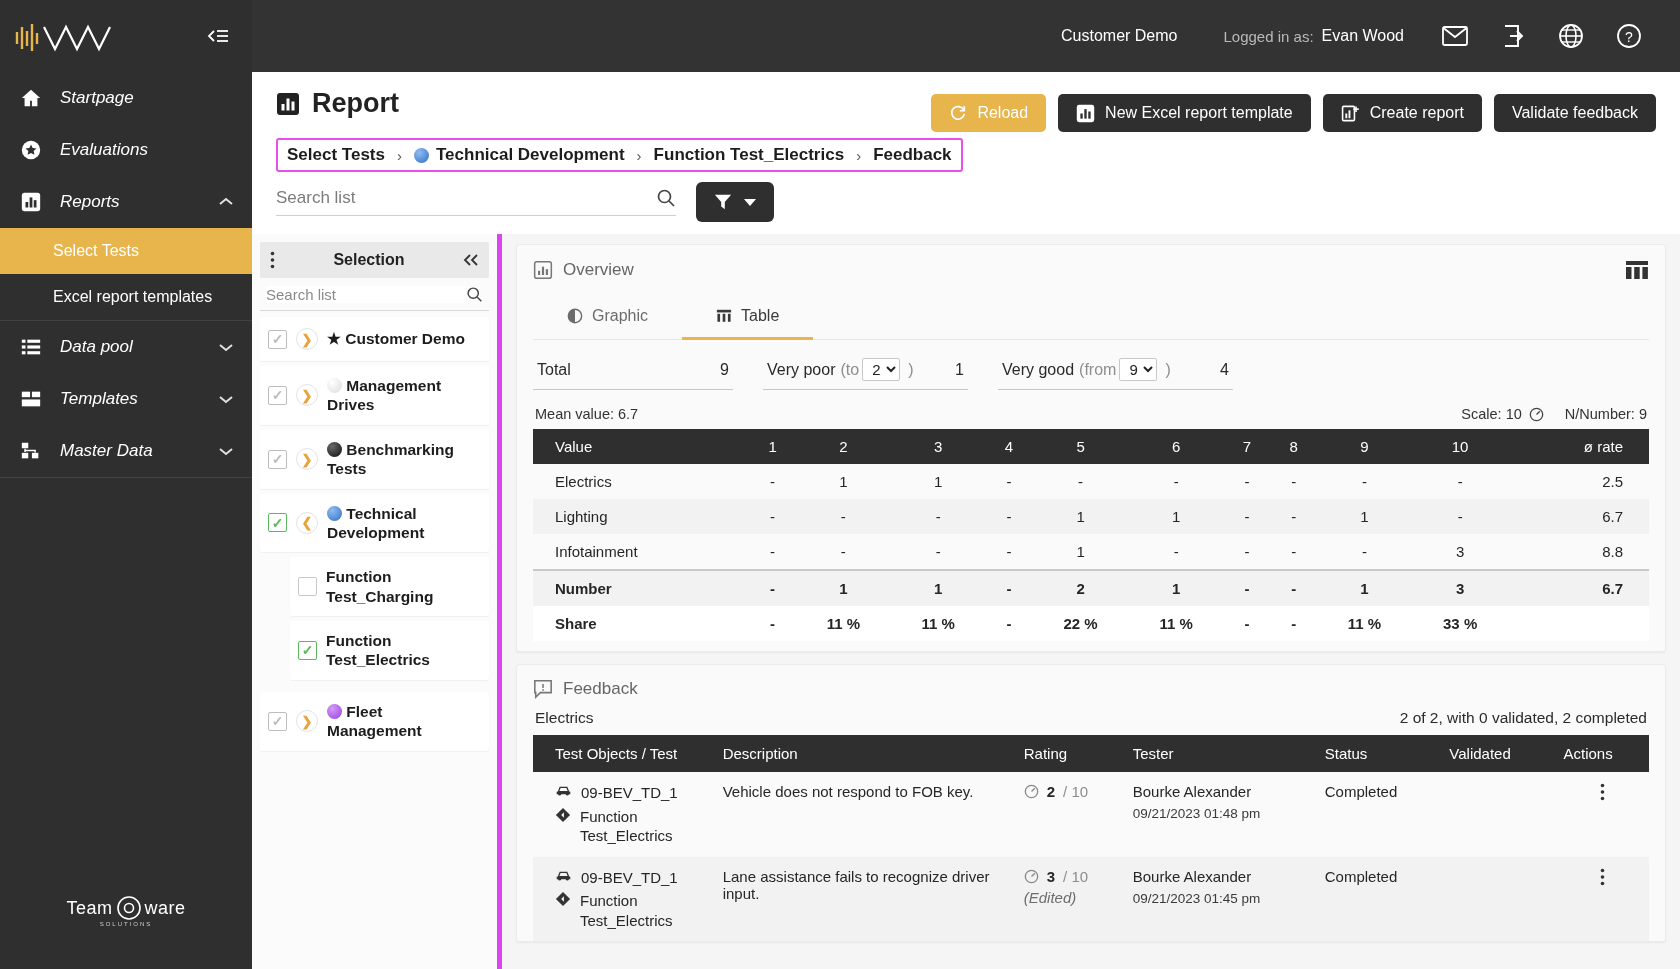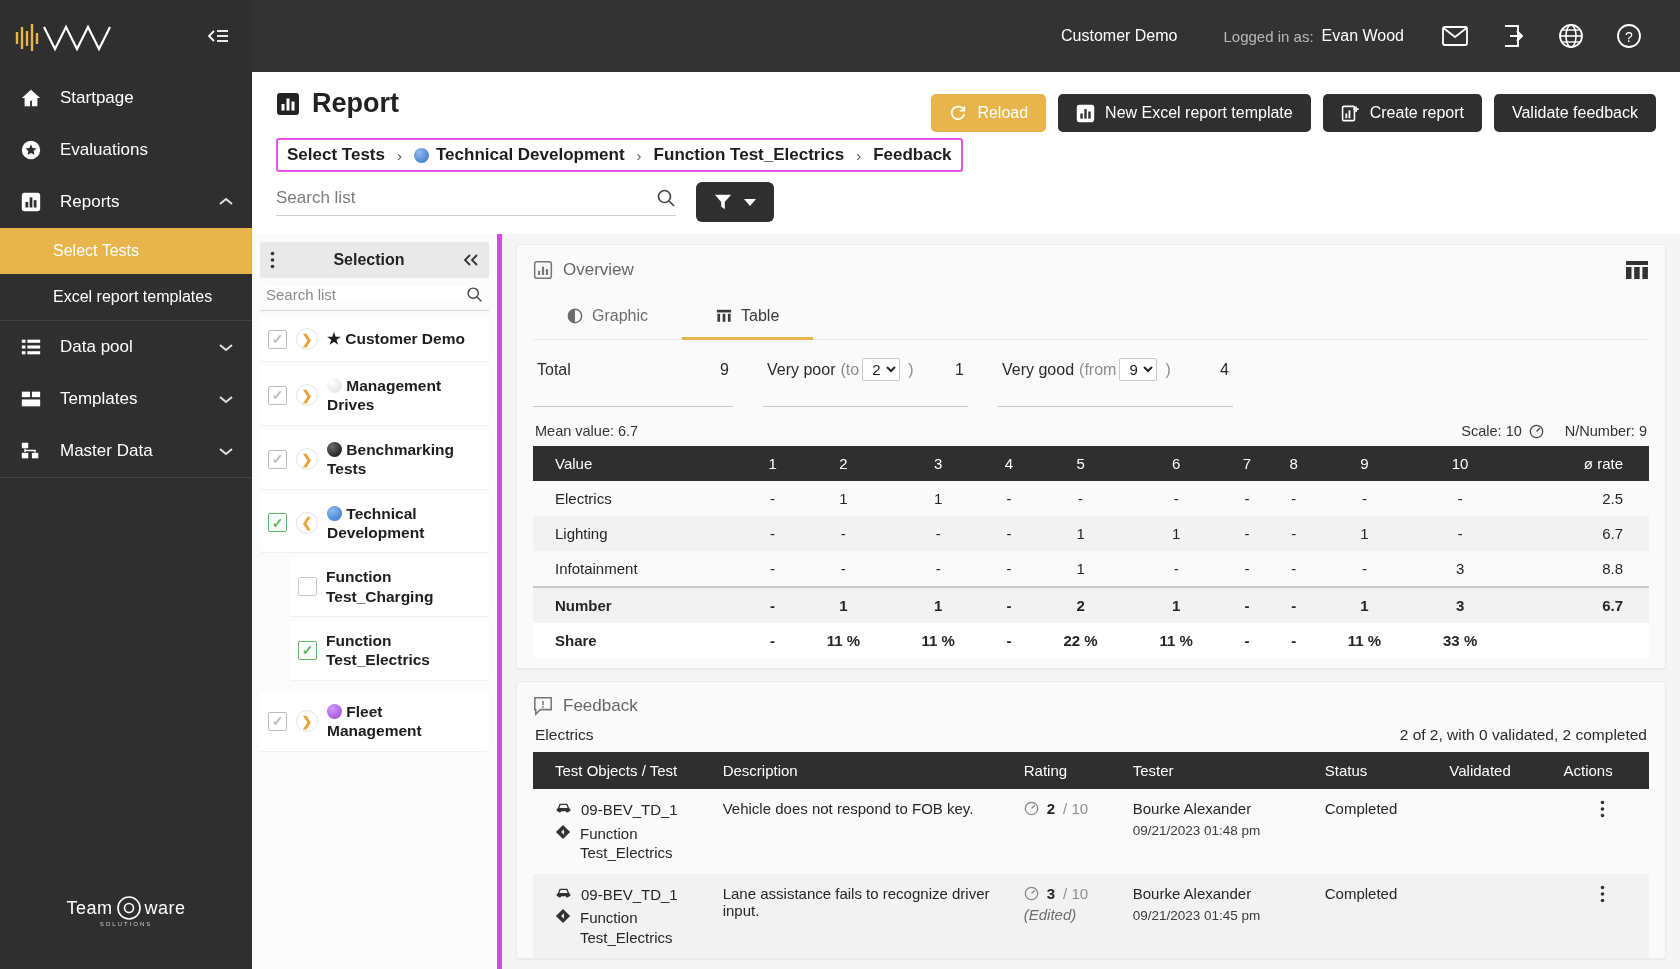--- a/index.html
+++ b/index.html
@@ -23,21 +23,21 @@
   .collapse-btn { cursor: pointer; }
   .sb-item {
     display: flex; align-items: center; height: 52px;
     padding: 0 18px 0 18px; gap: 16px; cursor: pointer;
     font-size: 17px; color: #ffffff; position: relative;
   }
   .sb-item .sb-ico {
     width: 26px; display: flex; align-items: center; justify-content: center;
     flex: 0 0 26px;
   }
-  .sb-item .sb-label { flex: 1; white-space: nowrap; }
+  .sb-item .sb-label { flex: 1; white-space: nowrap; font-style: italic; }
   .sb-item .sb-chev { opacity: .85; }
   .sb-sub {
     display: flex; align-items: center; height: 46px;
     padding-left: 53px; font-size: 16px; cursor: pointer; color: #fff;
   }
   .sb-sub.active { background: #e8b44c; color: #ffffff; }
   .sb-divider { height: 1px; background: #414141; margin: 0; }
   .sb-footer {
     position: absolute; bottom: 42px; left: 0; width: 100%;
     display: flex; justify-content: center; align-items: center;
@@ -153,21 +153,21 @@
   .card-head { display: flex; align-items: center; justify-content: space-between; }
   .card-title { display: flex; align-items: center; gap: 10px; font-size: 17px; color: #666; }
 
   .tabs { display: flex; gap: 0; border-bottom: 1px solid #e6e6e6; margin-top: 16px; }
   .tab { padding: 10px 34px 12px 34px; font-size: 16px; color: #6c6c6c;
          display: flex; align-items: center; gap: 9px; cursor: pointer;
          border-bottom: 3px solid transparent; margin-bottom: -1px; }
   .tab.active { color: #3a3a3a; border-bottom-color: #e8b44c; }
 
   .statsrow { display: flex; gap: 30px; padding: 14px 0 6px 0; }
-  .stat { border-bottom: 1px solid #c6c6c6; padding: 4px 4px 25px 4px;
+  .stat { border-bottom: 1px solid #c6c6c6; padding: 4px 4px 8px 4px;
           display: flex; align-items: center; font-size: 16px; color: #2a2a2a; }
   .stat .lbl { white-space: nowrap; }
   .stat .muted { color: #8d8d8d; margin-left: 5px; }
   .stat .val { margin-left: auto; padding-left: 28px; font-size: 16px; }
   .mini-select {
     border: 1px solid #c9c9c9; background: #fff; border-radius: 2px;
     font-size: 15px; padding: 1px 2px 1px 5px; margin: 0 3px;
     font-family: "Liberation Sans", sans-serif; color: #222;
   }
   .meanrow { display: flex; justify-content: space-between; align-items: center;

